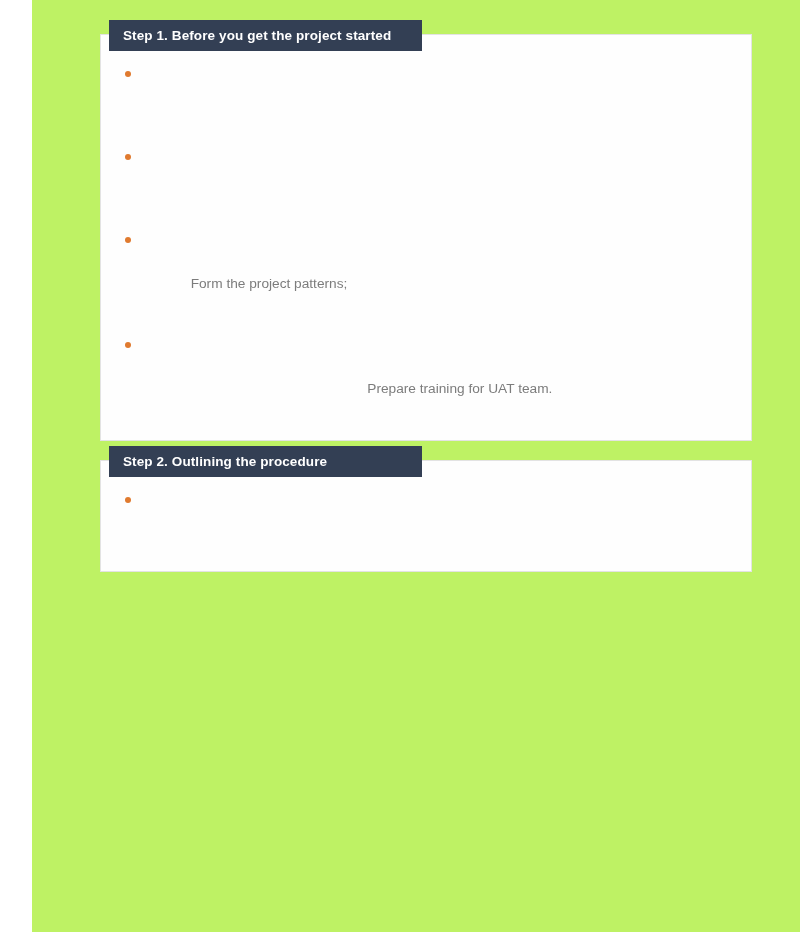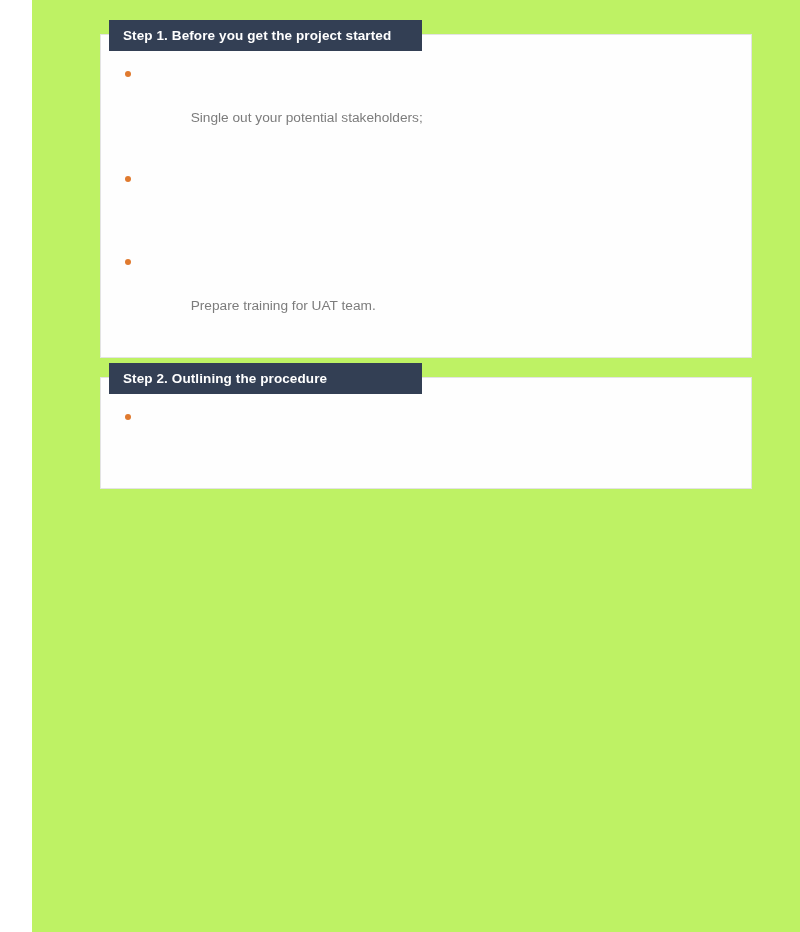--- a/index.html
+++ b/index.html
@@ -77,21 +77,21 @@
   }
   .bullet-item {
     position: relative;
     padding-left: 22px;
     margin-bottom: 17px;
     color: #7c7c7c;
     font-size: 13.7px;
     line-height: 22px;
     white-space: pre-wrap;
   }
-  .bullet-item:last-child { margin-bottom: 0; }
+  .bullet-item:last-child { margin-bottom: 0; text-align: center; }
   .bullet-dot {
     position: absolute;
     left: 2px;
     top: 8px;
     width: 6px;
     height: 6px;
     border-radius: 50%;
     background: #e07a2f;
   }
 
@@ -106,24 +106,27 @@
   <div class="steps-wrap">
 
     <section class="step-card" data-step="1">
       <div class="step-header">
         <span class="step-header-title">Step 1. Before you get the project started</span>
       </div>
       <div class="step-body">
         <ul class="bullet-list">
           <li class="bullet-item">
             <span class="bullet-dot"></span>
-            <span>Single out your potential stakeholders;</span>
           </li>
           <li class="bullet-item">
             <span class="bullet-dot"></span>
+          </li>
+          <li class="bullet-item">
+            <span class="bullet-dot"></span>
+            <span>Form the project patterns;</span>
           </li>
           <li class="bullet-item">
             <span class="bullet-dot"></span>
             <span>Prepare training for UAT team.</span>
           </li>
         </ul>
       </div>
     </section>
 
     <section class="step-card" data-step="2">

